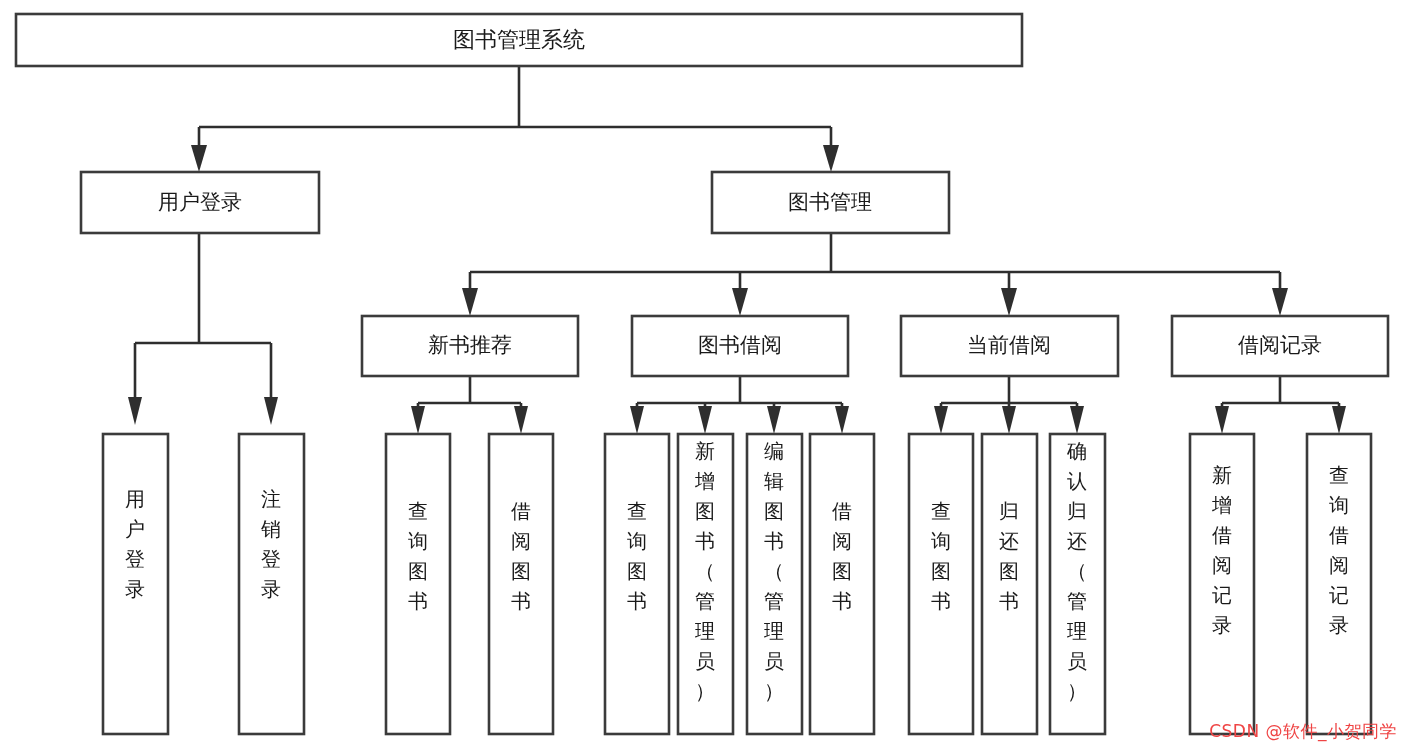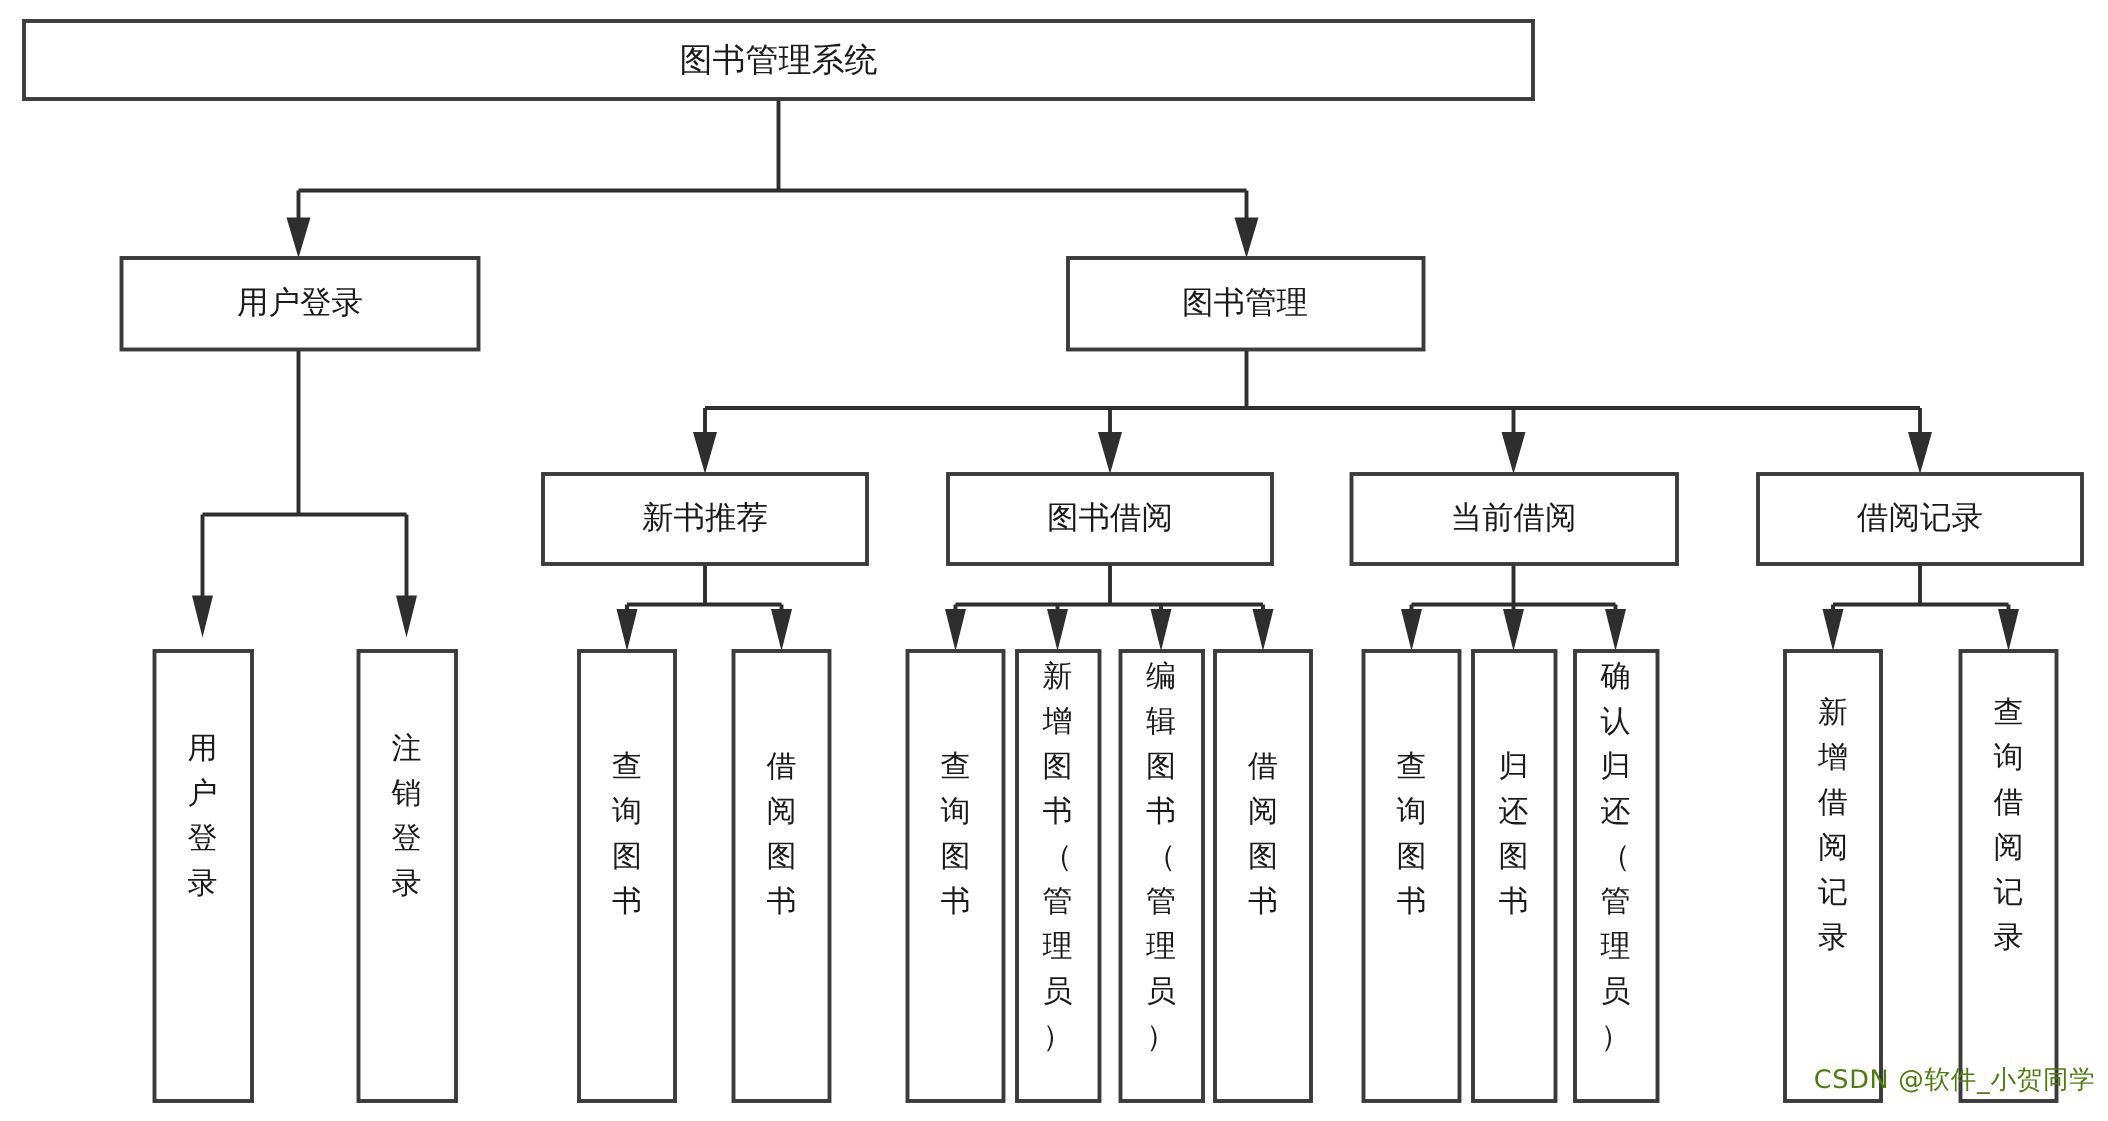--- a/index.html
+++ b/index.html
@@ -52,24 +52,24 @@
     fill: none;
     stroke-linecap: butt;
   }
   .arrow-head {
     fill: #2e2e2e;
     stroke: none;
   }
   .watermark {
     position: absolute;
     right: 8px;
-    bottom: 16px;
+    bottom: 4px;
     font-family: "DejaVu Sans", "Liberation Sans", sans-serif;
     font-size: 17px;
-    color: #4d7c0f;
+    color: #ef4444;
     white-space: nowrap;
     letter-spacing: 0.5px;
   }
 </style>
 </head>
 <body>
 
 <div id="diagram-root">
 
   <svg class="diagram-canvas" viewBox="0 0 1405 747" xmlns="http://www.w3.org/2000/svg">

